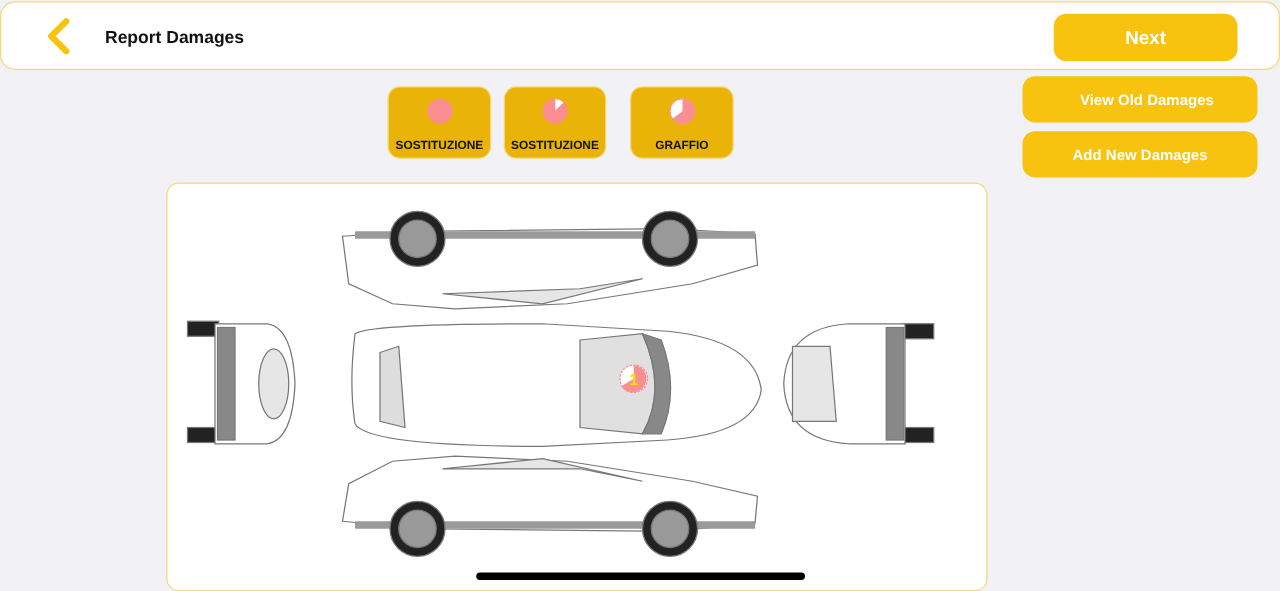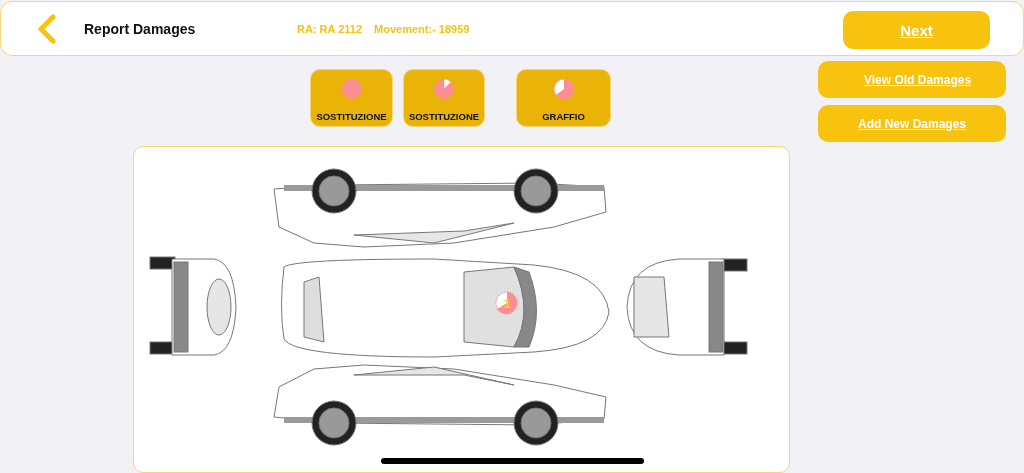--- a/index.html
+++ b/index.html
@@ -2,62 +2,58 @@
 <html><head>
 <meta charset="utf-8">
 <style>
   * { box-sizing: border-box; margin: 0; padding: 0; }
   body { width: 1024px; height: 473px; background: #f1f1f6; font-family: "Liberation Sans", sans-serif; position: relative; overflow: hidden; }
   .header { position: absolute; left: 0; top: 1px; width: 1024px; height: 55px; background: #fff; border: 1px solid #f5d77a; border-radius: 12px; padding-left: 41px; }
   .back { position: absolute; left: 34px; top: 12px; width: 24px; height: 30px; }
   .title { position: absolute; left: 83px; top: 19px; font-size: 14px; font-weight: bold; color: #111; }
   .meta { position: absolute; left: 296px; top: 21px; font-size: 11px; font-weight: bold; color: #f6c20e; }
   .meta span { margin-right: 9px; }
-  .btn { position: absolute; background: #f8c30e; color: #fff; font-weight: bold; border-radius: 10px; display: flex; align-items: center; justify-content: center; border: none; text-decoration: underline; }
+  .btn { position: absolute; background: #f8c30e; color: #fff; font-weight: bold; border-radius: 10px; display: flex; align-items: center; justify-content: center; border: none; }
   .next { left: 843px; top: 11px; width: 147px; height: 38px; font-size: 15px; }
   .view { left: 818px; top: 61px; width: 188px; height: 37px; font-size: 12px; padding-left: 11px; }
   .add { left: 818px; top: 105px; width: 188px; height: 37px; font-size: 12px; }
   .legend { position: absolute; top: 69px; height: 58px; background: #eab308; border: 1px solid #f5d77a; border-radius: 10px; }
   .legend .ic { position: absolute; left: 50%; top: 8px; transform: translateX(-50%); width: 22px; height: 22px; }
   .legend .lbl { position: absolute; left: 0; right: 0; top: 41px; text-align: center; font-size: 9.5px; font-weight: bold; color: #111; }
   .car-panel { position: absolute; left: 133px; top: 146px; width: 657px; height: 327px; background: #fff; border: 1px solid #f5d77a; border-radius: 10px; overflow: hidden; }
   .home-bar { position: absolute; left: 381px; top: 458px; width: 263px; height: 6px; background: #000; border-radius: 3px; }
 </style>
 </head>
 <body>
 
 <div class="header">
   <svg class="back" viewBox="0 0 24 30">
     <polyline points="18,3 6,15 18,27" fill="none" stroke="#f8c30e" stroke-width="5" stroke-linecap="round" stroke-linejoin="round"></polyline>
   </svg>
   <div class="title">Report Damages</div>
-  <div class="meta">
-    <span>RA: RA 2112</span>
-    <span>Movement:- 18959</span>
-  </div>
 </div>
 
 <button class="btn next">Next</button>
 <button class="btn view">View Old Damages</button>
 <button class="btn add">Add New Damages</button>
 
 <div class="legend" style="left:310px;width:83px;">
   <svg class="ic" viewBox="0 0 22 22">
       <circle cx="11" cy="11" r="10" fill="#fb8e92"></circle>
     </svg>
   <div class="lbl">SOSTITUZIONE</div>
 </div>
 <div class="legend" style="left:403px;width:82px;">
   <svg class="ic" viewBox="0 0 22 22">
     <circle cx="11" cy="11" r="10" fill="#fb8e92"></circle>
     <path d="M11 11 L11 1 A10 10 0 0 1 18 4 Z" fill="#fff" stroke="#fb8e92" stroke-width="0.5"></path>
   </svg>
   <div class="lbl">SOSTITUZIONE</div>
 </div>
-<div class="legend" style="left:516px;width:95px;">
+<div class="legend" style="left:504px;width:83px;">
   <svg class="ic" viewBox="0 0 22 22">
     <circle cx="11" cy="11" r="10" fill="#fff" stroke="#fb8e92" stroke-width="0.8"></circle>
     <path d="M11 11 L11 1 A10 10 0 1 1 3 17 Z" fill="#fb8e92"></path>
   </svg>
   <div class="lbl">GRAFFIO</div>
 </div>
 
 <div class="car-panel">
   <svg width="657" height="327" viewBox="0 0 657 327">
     <g stroke="#777" stroke-width="1" fill="#fff">

